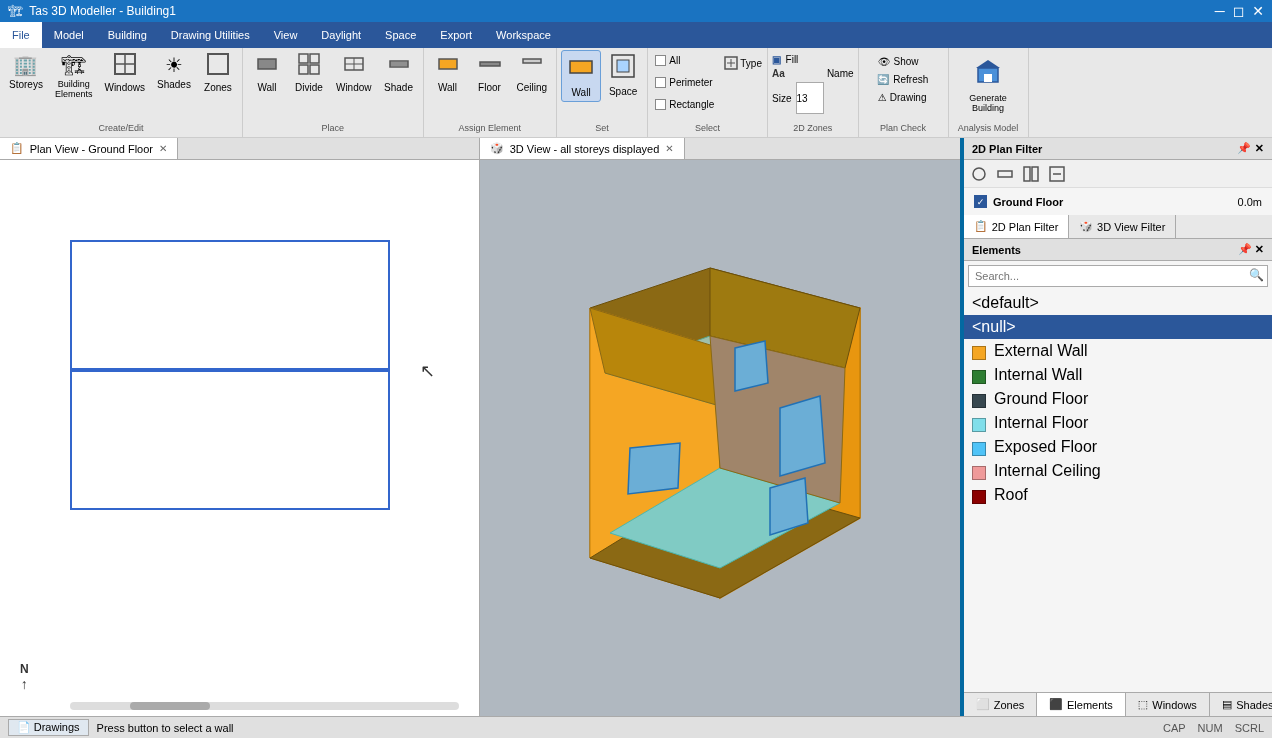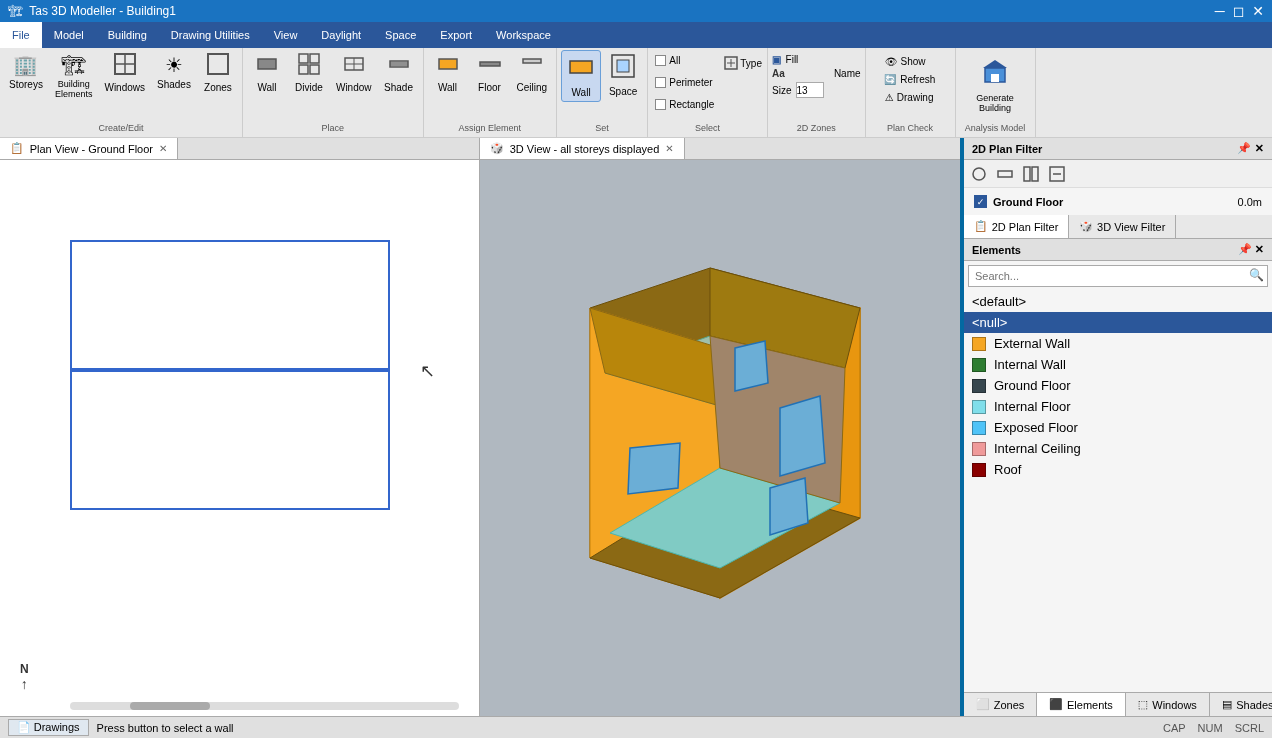--- a/index.html
+++ b/index.html
@@ -239,21 +239,21 @@
       background: white;
     }
     #search-box .search-icon { position: absolute; right: 4px; top: 3px; font-size: 12px; color: #666; }
 
     .element-list { flex: 1; overflow-y: auto; }
     .element-item {
       display: flex;
       align-items: flex-end;
       padding: 3px 8px;
       gap: 8px;
-      font-size: 13px;
+      font-size: 16px;
       cursor: pointer;
     }
     .element-item.selected { background: #2b579a; color: white; }
     .element-color-swatch {
       width: 14px; height: 14px;
       border: 1px solid rgba(0,0,0,0.3);
       flex-shrink: 0;
     }
     .element-label { flex: 1; }
 
@@ -537,27 +537,27 @@
     </div>
     <div class="ribbon-group-label">Select</div>
   </div>
 
   <div class="ribbon-group" style="min-width:90px;">
     <div style="flex:1; display:flex; flex-direction:column; gap:3px; padding-top:4px;">
       <div style="display:flex; align-items:center; gap:4px;">
         <span style="font-size:10px; color:#2b579a; font-weight:bold;">▣</span>
         <span style="font-size:10px;">Fill</span>
       </div>
-      <div style="display:flex; align-items:center; gap:16px;">
+      <div style="display:flex; align-items:center; gap:9px;">
         <span style="font-size:10px; color:#333; font-weight:bold;">Aa</span>
         <span style="font-size:10px;margin-left:33px;">Name</span>
       </div>
       <div style="display:flex; align-items:center; gap:4px;">
         <span style="font-size:10px;">Size</span>
-        <input type="text" value="13" style="width: 28px; height: 16px; font-size: 10px; border: 1px solid rgb(170, 170, 170);">
+        <input type="text" value="13" style="width: 28px; height: 32px; font-size: 10px; border: 1px solid rgb(170, 170, 170);">
       </div>
     </div>
     <div class="ribbon-group-label">2D Zones</div>
   </div>
 
   <div class="ribbon-group" style="min-width:90px;">
     <div style="flex:1; display:flex; flex-direction:column; gap:3px; padding-top:4px;">
       <div class="ribbon-btn-small">
         <span>👁</span>
         <span>Show</span>

